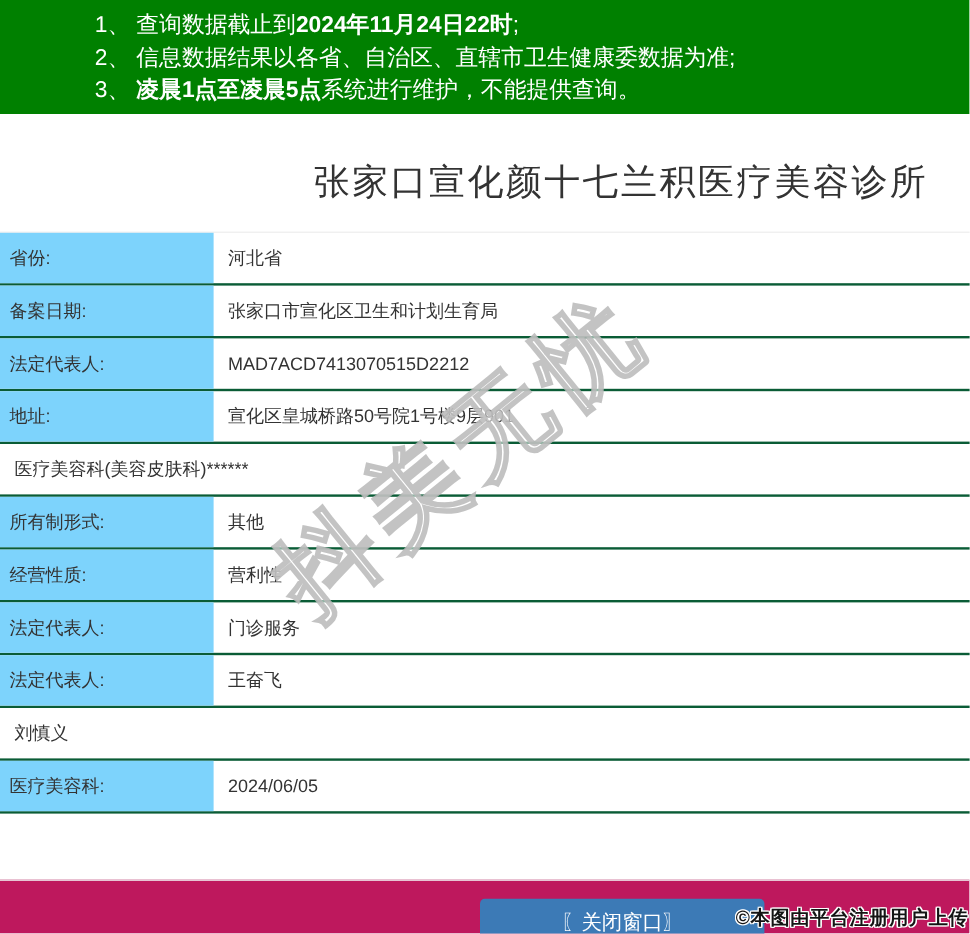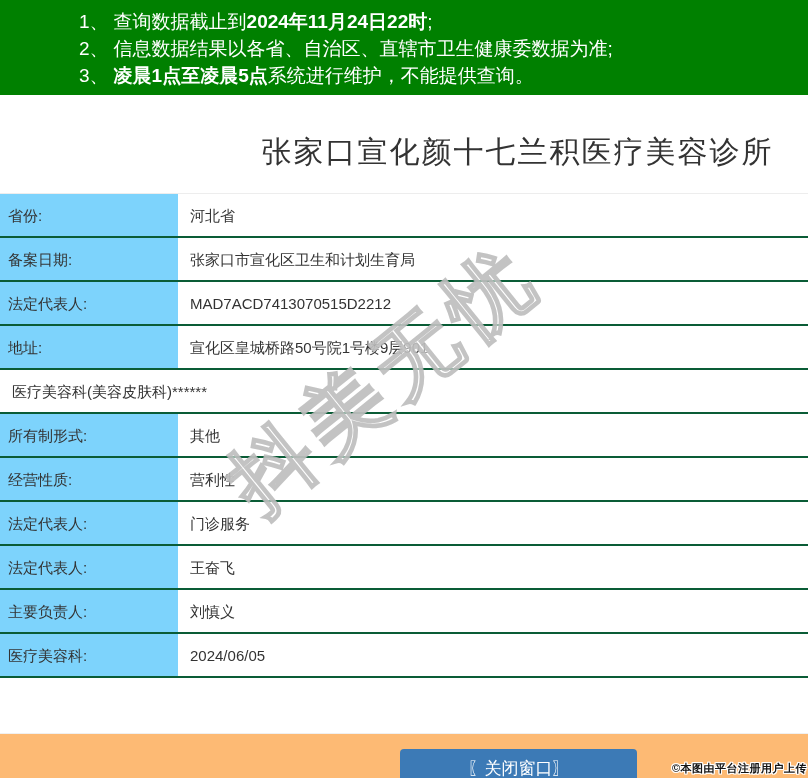--- a/index.html
+++ b/index.html
@@ -51,39 +51,39 @@
     background:#7dd3fc;
     padding-left:8px;
   }
   .cell.value { padding-left:12px; white-space:nowrap; }
 
   
   .footer {
     position:absolute;
     left:0; top:733px;
     width:808px; height:45px;
-    background:#fdba74;
+    background:#be185d;
     border-top:1px solid #f0f0f0;
   }
   .close-button {
     position:absolute;
     left:400px; top:15px;
     width:237px; height:38px;
     background:#3c7ab6;
     color:#ffffff;
     font-size:17px;
     font-family:inherit;
     border:none;
     border-radius:4px;
     cursor:pointer;
   }
   .stamp {
     position:absolute;
     right:1px; bottom:2px;
-    font-size:11px;
+    font-size:16px;
     font-weight:700;
     color:#141414;
     letter-spacing:0.5px;
     text-shadow:
       -1px -1px 0 #fff, 1px -1px 0 #fff,
       -1px  1px 0 #fff, 1px  1px 0 #fff,
       0 -1px 0 #fff, 0 1px 0 #fff,
       -1px 0 0 #fff, 1px 0 0 #fff;
     z-index:6;
   }
@@ -153,21 +153,20 @@
     </div>
     <div class="row">
       <div class="cell label">法定代表人:</div>
       <div class="cell value">门诊服务</div>
     </div>
     <div class="row">
       <div class="cell label">法定代表人:</div>
       <div class="cell value">王奋飞</div>
     </div>
     <div class="row">
-      <div class="cell label">主要负责人:</div>
       <div class="cell value">刘慎义</div>
     </div>
     <div class="row">
       <div class="cell label">医疗美容科:</div>
       <div class="cell value">2024/06/05</div>
     </div>
   </div>
 </div>
 
 <div class="watermark">抖美无忧</div>

